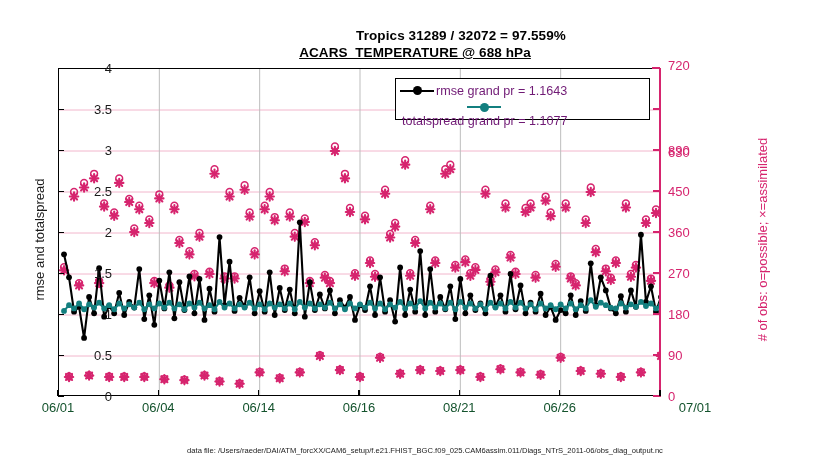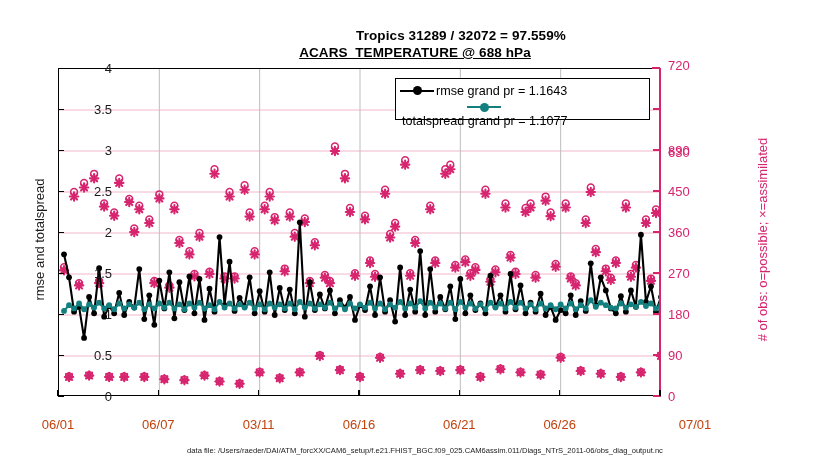--- a/index.html
+++ b/index.html
@@ -20,40 +20,40 @@
                    background:#d6246e;}
   #right-axis-top-cap{position:absolute;left:652px;top:67px;width:8px;height:1.6px;background:#d6246e;}
 
   svg.layer{position:absolute;left:0;top:0;width:602px;height:328px;overflow:visible;}
 
   
   .ytick{position:absolute;right:718px;text-align:right;font-size:13px;color:#1a1a1a;
          transform:translateY(-50%);white-space:nowrap;}
   .ytick2{position:absolute;left:668px;text-align:left;font-size:13px;color:#d6246e;
           transform:translateY(-50%);white-space:nowrap;}
-  .xtick{position:absolute;top:400px;font-size:13px;color:#c2410c;
-         transform:translateX(-50%);white-space:nowrap;margin-top:17px;}
+  .xtick{position:absolute;top:400px;font-size:13px;color:#14532d;
+         transform:translateX(-50%);white-space:nowrap;}
 
   #ylabel-left{position:absolute;left:-86px;top:232px;width:250px;text-align:center;
                font-size:13px;color:#1a1a1a;transform:rotate(-90deg);}
   #ylabel-right{position:absolute;left:617px;top:232px;width:290px;text-align:center;
                 font-size:13px;color:#d6246e;transform:rotate(-90deg);}
   #xlabel{position:absolute;left:0;top:421px;width:720px;text-align:center;
           font-size:13.5px;color:#1a1a1a;}
   #datafile{position:absolute;left:10px;top:446px;width:830px;text-align:center;
             font-size:7.6px;color:#1a1a1a;white-space:nowrap;}
 
   
   #legend{position:absolute;left:395px;top:78px;width:255px;height:42px;
           background:#fff;border:1.1px solid #000;box-sizing:border-box;}
   .leg-row{position:absolute;left:4px;height:19px;display:flex;align-items:center;}
   .leg-sample{width:34px;height:14px;position:relative;flex:none;}
   .leg-sample i{position:absolute;left:0;top:6px;width:34px;height:2.4px;display:block;}
   .leg-sample b{position:absolute;left:13px;top:2.6px;width:9px;height:9px;border-radius:50%;display:block;}
-  .leg-txt{font-size:12.6px;color:#000000;white-space:nowrap;padding-left:2px;}
+  .leg-txt{font-size:12.6px;color:#701a75;white-space:nowrap;padding-left:2px;}
 </style>
 </head>
 <body>
 
 <div id="root">
 
   <div class="ttl" id="title-line1">Tropics 31289 / 32072 = 97.559%</div>
   <div class="ttl" id="title-line2">ACARS_TEMPERATURE @ 688 hPa</div>
 
   <div id="ylabel-left">rmse and totalspread</div>
@@ -1202,27 +1202,27 @@
       <div class="ytick2" style="top: 150px;">890</div>
       <div style="position: absolute; left: 653px; top: 149.2px; width: 7px; height: 1.6px; background: rgb(214, 36, 110);"></div>
       <div class="ytick2" style="top: 109px; margin-top: 43px;">630</div>
       <div style="position: absolute; left: 653px; top: 108.2px; width: 7px; height: 1.6px; background: rgb(214, 36, 110);"></div>
       <div class="ytick2" style="top: 65px;">720</div>
       <div style="position: absolute; left: 653px; top: 67.2px; width: 7px; height: 1.6px; background: rgb(214, 36, 110);"></div>
     </div>
   <div id="ticks-x">
       <div class="xtick" style="left: 58px;">06/01</div>
       <div style="position: absolute; left: 57.4px; top: 390px; width: 1.2px; height: 6px; background: rgb(0, 0, 0);"></div>
-      <div class="xtick" style="left: 158.333px;">06/07</div>
+      <div class="xtick" style="left: 158.333px;">06/04</div>
       <div style="position: absolute; left: 157.733px; top: 390px; width: 1.2px; height: 6px; background: rgb(0, 0, 0);"></div>
-      <div class="xtick" style="left: 258.667px;">03/11</div>
+      <div class="xtick" style="left: 258.667px;">06/14</div>
       <div style="position: absolute; left: 258.067px; top: 390px; width: 1.2px; height: 6px; background: rgb(0, 0, 0);"></div>
       <div class="xtick" style="left: 359px;">06/16</div>
       <div style="position: absolute; left: 358.4px; top: 390px; width: 1.2px; height: 6px; background: rgb(0, 0, 0);"></div>
-      <div class="xtick" style="left: 459.333px;">06/21</div>
+      <div class="xtick" style="left: 459.333px;">08/21</div>
       <div style="position: absolute; left: 458.733px; top: 390px; width: 1.2px; height: 6px; background: rgb(0, 0, 0);"></div>
       <div class="xtick" style="left: 559.667px;">06/26</div>
       <div style="position: absolute; left: 559.067px; top: 390px; width: 1.2px; height: 6px; background: rgb(0, 0, 0);"></div>
       <div class="xtick" style="left: 695px;">07/01</div>
       <div style="position: absolute; left: 659.4px; top: 390px; width: 1.2px; height: 6px; background: rgb(0, 0, 0);"></div>
     </div>
 
   <div id="legend">
       <div class="leg-row" style="top: 2px;">
         <span class="leg-sample">

